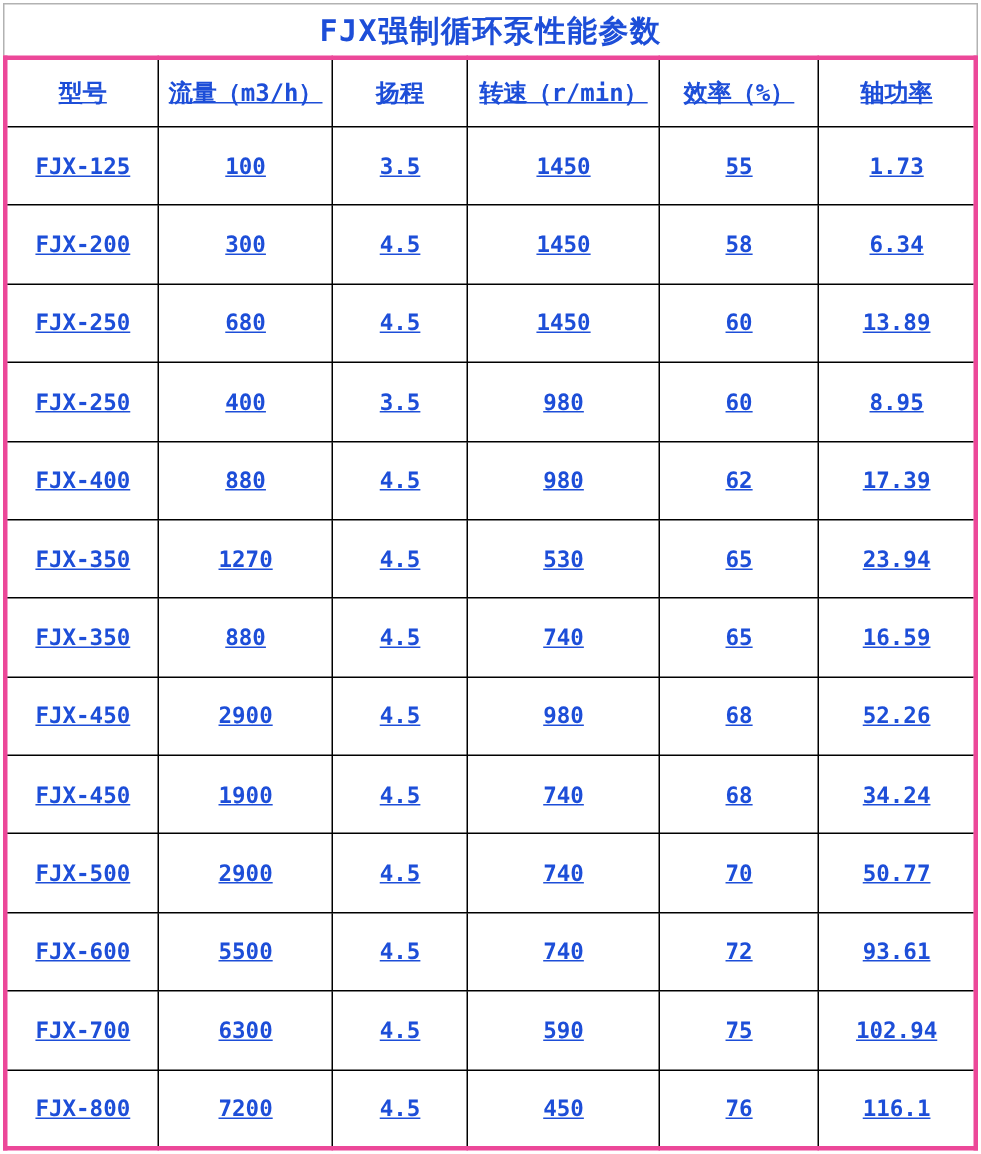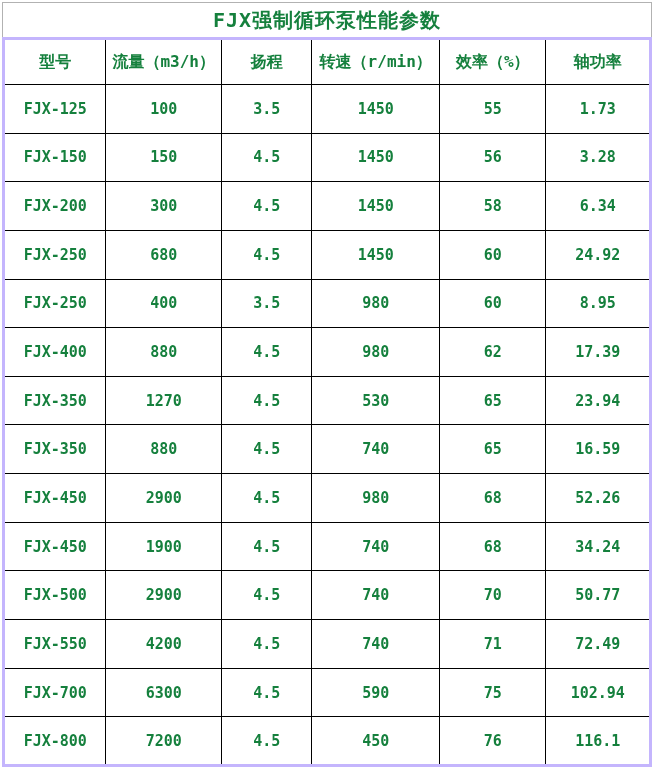--- a/index.html
+++ b/index.html
@@ -6,21 +6,21 @@
     margin: 0;
     padding: 0;
     background: #ffffff;
   }
   .page {
     width: 654px;
     height: 769px;
     box-sizing: border-box;
     padding: 2px;
     background: #ffffff;
-    color: #15803d;
+    color: #1d4ed8;
     font-family: "DejaVu Sans Mono", "Liberation Mono", monospace;
   }
   .title-box {
     box-sizing: border-box;
     height: 35px;
     border: 1px solid #b2b2b2;
     border-bottom: none;
     display: flex;
     align-items: center;
     justify-content: center;
@@ -29,21 +29,22 @@
     font-size: 20px;
     font-weight: bold;
     letter-spacing: 1px;
     white-space: nowrap;
   }
   table.perf {
     border-collapse: collapse;
     table-layout: fixed;
     width: 650px;
     height: 730px;
-    border: 3px solid #c4b5fd;
+    border: 3px solid #ec4899;
+    text-decoration: underline;
   }
   table.perf th,
   table.perf td {
     border: 1px solid #000000;
     text-align: center;
     vertical-align: middle;
     font-weight: bold;
     padding: 0;
     overflow: hidden;
     white-space: nowrap;
@@ -88,42 +89,34 @@
     <tbody id="table-body">
         <tr>
           <td>FJX-125</td>
           <td>100</td>
           <td>3.5</td>
           <td>1450</td>
           <td>55</td>
           <td>1.73</td>
         </tr>
         <tr>
-          <td>FJX-150</td>
-          <td>150</td>
-          <td>4.5</td>
-          <td>1450</td>
-          <td>56</td>
-          <td>3.28</td>
-        </tr>
-        <tr>
           <td>FJX-200</td>
           <td>300</td>
           <td>4.5</td>
           <td>1450</td>
           <td>58</td>
           <td>6.34</td>
         </tr>
         <tr>
           <td>FJX-250</td>
           <td>680</td>
           <td>4.5</td>
           <td>1450</td>
           <td>60</td>
-          <td>24.92</td>
+          <td>13.89</td>
         </tr>
         <tr>
           <td>FJX-250</td>
           <td>400</td>
           <td>3.5</td>
           <td>980</td>
           <td>60</td>
           <td>8.95</td>
         </tr>
         <tr>
@@ -168,26 +161,26 @@
         </tr>
         <tr>
           <td>FJX-500</td>
           <td>2900</td>
           <td>4.5</td>
           <td>740</td>
           <td>70</td>
           <td>50.77</td>
         </tr>
         <tr>
-          <td>FJX-550</td>
-          <td>4200</td>
+          <td>FJX-600</td>
+          <td>5500</td>
           <td>4.5</td>
           <td>740</td>
-          <td>71</td>
-          <td>72.49</td>
+          <td>72</td>
+          <td>93.61</td>
         </tr>
         <tr>
           <td>FJX-700</td>
           <td>6300</td>
           <td>4.5</td>
           <td>590</td>
           <td>75</td>
           <td>102.94</td>
         </tr>
         <tr>

